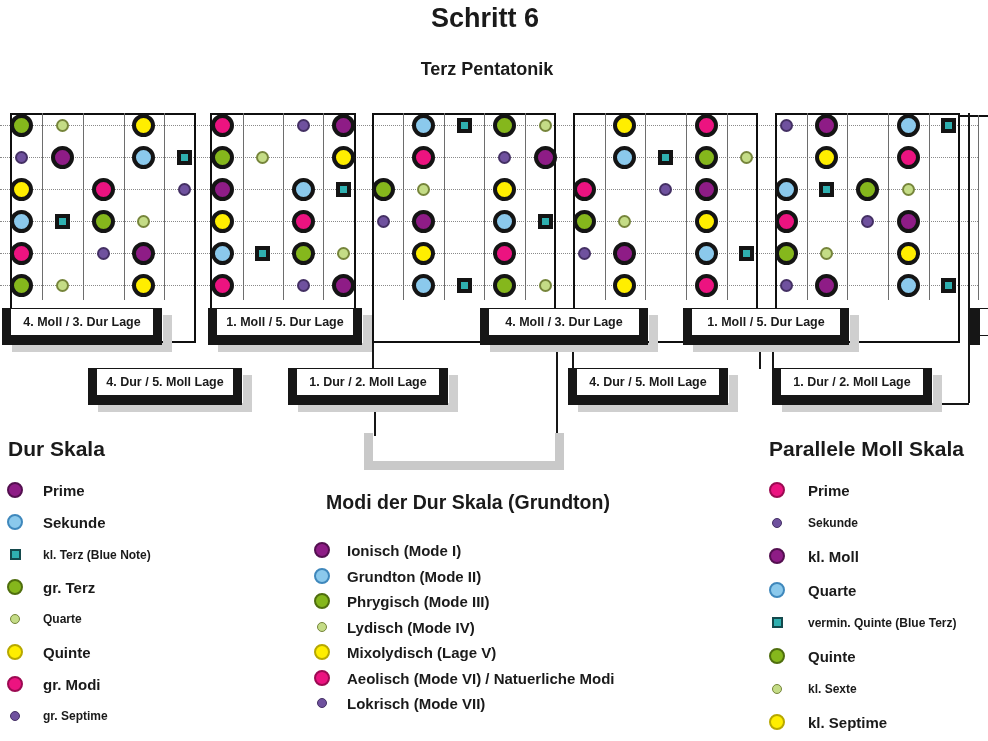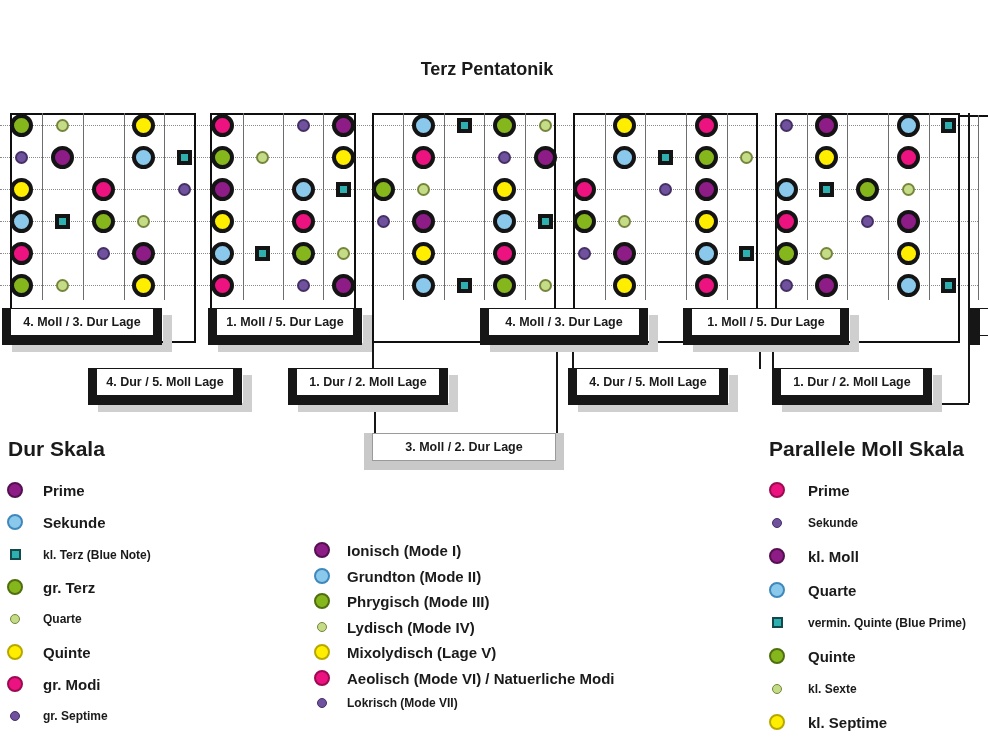--- a/index.html
+++ b/index.html
@@ -30,20 +30,21 @@
   .pl-box{position:absolute;background:#ffffff;display:flex;align-items:center;justify-content:center;
     font-size:12.5px;white-space:nowrap;box-sizing:border-box;}
   .legend-text{position:absolute;transform:translateY(-50%);white-space:nowrap;}
   .legend-icon-circle{position:absolute;border-radius:50%;box-sizing:border-box;}
   .legend-icon-square{position:absolute;box-sizing:border-box;border:2px solid #14494c;}
 </style>
 </head>
 <body>
 
 <div id="page">
+  <div class="title">Schritt 6</div>
   <div class="subtitle">Terz Pentatonik</div>
 
   <div id="board" class="abs" style="left:0;top:0;width:988px;height:470px;">
       <div class="hstring" style="left: 0px; top: 125px; width: 978px;"></div>
       <div class="hstring" style="left: 0px; top: 157px; width: 978px;"></div>
       <div class="hstring" style="left: 0px; top: 189px; width: 978px;"></div>
       <div class="hstring" style="left: 0px; top: 221px; width: 978px;"></div>
       <div class="hstring" style="left: 0px; top: 253px; width: 978px;"></div>
       <div class="hstring" style="left: 0px; top: 285px; width: 978px;"></div>
       <div class="dbox" style="left: 10px; top: 113px; width: 186px; height: 230px;"></div>
@@ -263,33 +264,33 @@
         <div class="pl-bar" style="left: 10px; top: 35px; width: 160px; height: 9px; background: rgb(207, 207, 207); z-index: 0;"></div>
         <div class="pl-bar" style="left: 0px; top: 0px; width: 9px; height: 37px; background: rgb(22, 22, 22); z-index: 1;"></div>
         <div class="pl-bar" style="left: 151px; top: 0px; width: 9px; height: 37px; background: rgb(22, 22, 22); z-index: 1;"></div>
         <div class="pl-bar" style="left: 0px; top: 28px; width: 160px; height: 9px; background: rgb(22, 22, 22); z-index: 1;"></div>
         <div class="pl-box" style="left: 8px; top: 0px; width: 144px; height: 28px; z-index: 2; border: 1.5px solid rgb(22, 22, 22);">1. Dur / 2. Moll Lage</div>
       </div>
       <div class="plabel-wrap" style="left: 364px; top: 433px; width: 200px;">
         <div class="pl-bar" style="left: 0px; top: 0px; width: 9px; height: 37px; background: rgb(201, 201, 201); z-index: 1;"></div>
         <div class="pl-bar" style="left: 191px; top: 0px; width: 9px; height: 37px; background: rgb(201, 201, 201); z-index: 1;"></div>
         <div class="pl-bar" style="left: 0px; top: 28px; width: 200px; height: 9px; background: rgb(201, 201, 201); z-index: 1;"></div>
-        <div class="pl-box" style="left: 8px; top: 0px; width: 184px; height: 28px; z-index: 2; border: 1px solid rgb(154, 154, 154);">3. Moll / 2. Dur Lage</div>
       </div>
       <div class="connector" style="left: 372px; top: 343px; width: 2px; height: 26px;"></div>
       <div class="connector" style="left: 374px; top: 399px; width: 2px; height: 37px;"></div>
       <div class="connector" style="left: 556px; top: 343px; width: 2px; height: 93px;"></div>
       <div class="connector" style="left: 572px; top: 343px; width: 2px; height: 26px;"></div>
       <div class="connector" style="left: 759px; top: 343px; width: 2px; height: 26px;"></div>
       <div class="connector" style="left: 772px; top: 343px; width: 2px; height: 26px;"></div>
       <div class="connector" style="left: 968px; top: 113px; width: 2px; height: 290px;"></div>
       <div class="connector" style="left: 925px; top: 403px; width: 44px; height: 2px;"></div>
     </div>
 
   <div class="heading heading-left">Dur Skala</div>
+  <div class="heading heading-mid">Modi der Dur Skala (Grundton)</div>
   <div class="heading heading-right">Parallele Moll Skala</div>
 
   <div id="legend-left">
       <div class="legend-icon-circle abs" style="left: 7px; top: 482px; width: 16px; height: 16px; background: rgb(142, 28, 134); border: 2px solid rgb(84, 16, 80);"></div>
       <div class="legend-text" style="left: 43px; top: 490px; font-size: 15px;">Prime</div>
       <div class="legend-icon-circle abs" style="left: 7px; top: 514.3px; width: 16px; height: 16px; background: rgb(139, 201, 236); border: 2px solid rgb(63, 136, 188);"></div>
       <div class="legend-text" style="left: 43px; top: 522.3px; font-size: 15px;">Sekunde</div>
       <div class="legend-icon-square abs" style="left: 9.5px; top: 549.1px; width: 11px; height: 11px; background: rgb(47, 176, 176);"></div>
       <div class="legend-text" style="left: 43px; top: 554.6px; font-size: 12px;">kl. Terz (Blue Note)</div>
       <div class="legend-icon-circle abs" style="left: 7px; top: 578.9px; width: 16px; height: 16px; background: rgb(133, 183, 28); border: 2px solid rgb(79, 110, 14);"></div>
@@ -310,33 +311,33 @@
       <div class="legend-text" style="left: 347px; top: 575.5px; font-size: 15px;">Grundton (Mode II)</div>
       <div class="legend-icon-circle abs" style="left: 314px; top: 593px; width: 16px; height: 16px; background: rgb(133, 183, 28); border: 2px solid rgb(79, 110, 14);"></div>
       <div class="legend-text" style="left: 347px; top: 601px; font-size: 15px;">Phrygisch (Mode III)</div>
       <div class="legend-icon-circle abs" style="left: 317px; top: 621.5px; width: 10px; height: 10px; background: rgb(196, 220, 134); border: 1.5px solid rgb(118, 133, 59);"></div>
       <div class="legend-text" style="left: 347px; top: 626.5px; font-size: 15px;">Lydisch (Mode IV)</div>
       <div class="legend-icon-circle abs" style="left: 314px; top: 644px; width: 16px; height: 16px; background: rgb(255, 238, 0); border: 2px solid rgb(183, 168, 0);"></div>
       <div class="legend-text" style="left: 347px; top: 652px; font-size: 15px;">Mixolydisch (Lage V)</div>
       <div class="legend-icon-circle abs" style="left: 314px; top: 669.5px; width: 16px; height: 16px; background: rgb(236, 19, 128); border: 2px solid rgb(156, 10, 82);"></div>
       <div class="legend-text" style="left: 347px; top: 677.5px; font-size: 15px;">Aeolisch (Mode VI) / Natuerliche Modi</div>
       <div class="legend-icon-circle abs" style="left: 317px; top: 698px; width: 10px; height: 10px; background: rgb(111, 81, 158); border: 1.5px solid rgb(68, 48, 100);"></div>
-      <div class="legend-text" style="left: 347px; top: 703px; font-size: 12px;">Lokrisch (Mode VII)</div>
+      <div class="legend-text" style="left: 347px; top: 703px; font-size: 15px;">Lokrisch (Mode VII)</div>
     </div>
   <div id="legend-right">
       <div class="legend-icon-circle abs" style="left: 769px; top: 482px; width: 16px; height: 16px; background: rgb(236, 19, 128); border: 2px solid rgb(156, 10, 82);"></div>
       <div class="legend-text" style="left: 808px; top: 490px; font-size: 15px;">Prime</div>
       <div class="legend-icon-circle abs" style="left: 772px; top: 518.2px; width: 10px; height: 10px; background: rgb(111, 81, 158); border: 1.5px solid rgb(68, 48, 100);"></div>
       <div class="legend-text" style="left: 808px; top: 523.2px; font-size: 12px;">Sekunde</div>
       <div class="legend-icon-circle abs" style="left: 769px; top: 548.4px; width: 16px; height: 16px; background: rgb(142, 28, 134); border: 2px solid rgb(84, 16, 80);"></div>
       <div class="legend-text" style="left: 808px; top: 556.4px; font-size: 15px;">kl. Moll</div>
       <div class="legend-icon-circle abs" style="left: 769px; top: 581.6px; width: 16px; height: 16px; background: rgb(139, 201, 236); border: 2px solid rgb(63, 136, 188);"></div>
       <div class="legend-text" style="left: 808px; top: 589.6px; font-size: 15px;">Quarte</div>
       <div class="legend-icon-square abs" style="left: 771.5px; top: 617.3px; width: 11px; height: 11px; background: rgb(47, 176, 176);"></div>
-      <div class="legend-text" style="left: 808px; top: 622.8px; font-size: 12px;">vermin. Quinte (Blue Prime)</div>
+      <div class="legend-text" style="left: 808px; top: 622.8px; font-size: 12px;">vermin. Quinte (Blue Terz)</div>
       <div class="legend-icon-circle abs" style="left: 769px; top: 648px; width: 16px; height: 16px; background: rgb(133, 183, 28); border: 2px solid rgb(79, 110, 14);"></div>
       <div class="legend-text" style="left: 808px; top: 656px; font-size: 15px;">Quinte</div>
       <div class="legend-icon-circle abs" style="left: 772px; top: 684.2px; width: 10px; height: 10px; background: rgb(196, 220, 134); border: 1.5px solid rgb(118, 133, 59);"></div>
       <div class="legend-text" style="left: 808px; top: 689.2px; font-size: 12px;">kl. Sexte</div>
       <div class="legend-icon-circle abs" style="left: 769px; top: 714.4px; width: 16px; height: 16px; background: rgb(255, 238, 0); border: 2px solid rgb(183, 168, 0);"></div>
       <div class="legend-text" style="left: 808px; top: 722.4px; font-size: 15px;">kl. Septime</div>
     </div>
 </div>
 
 </body></html>

